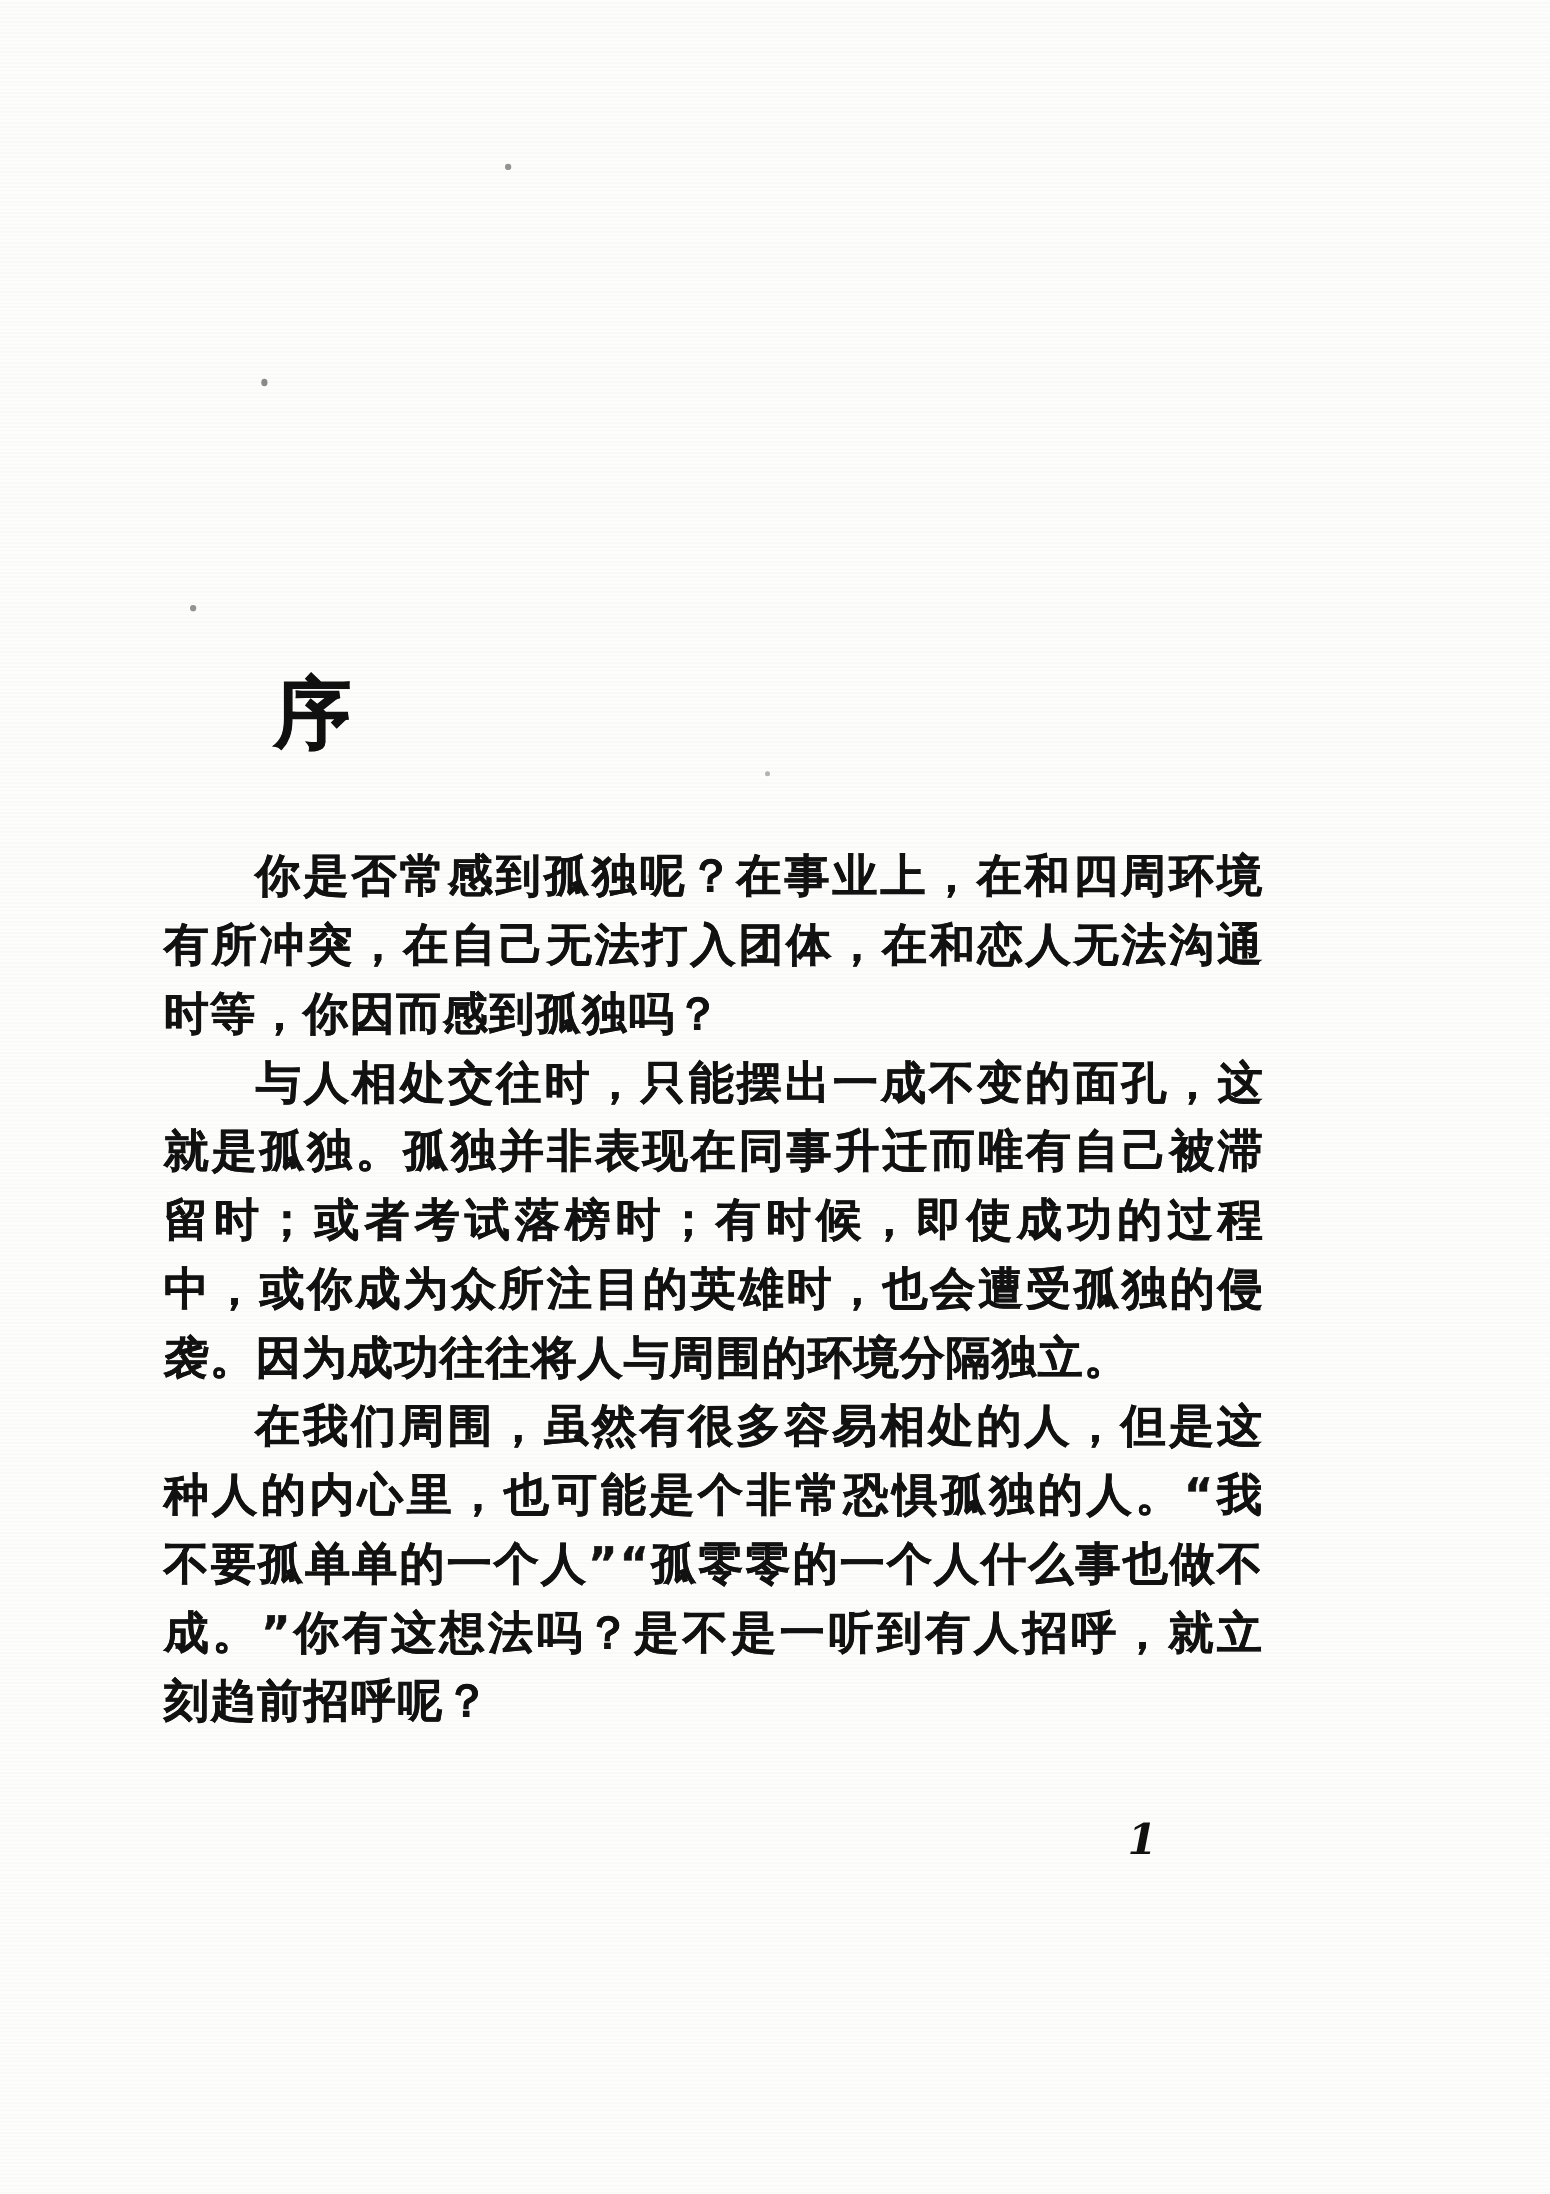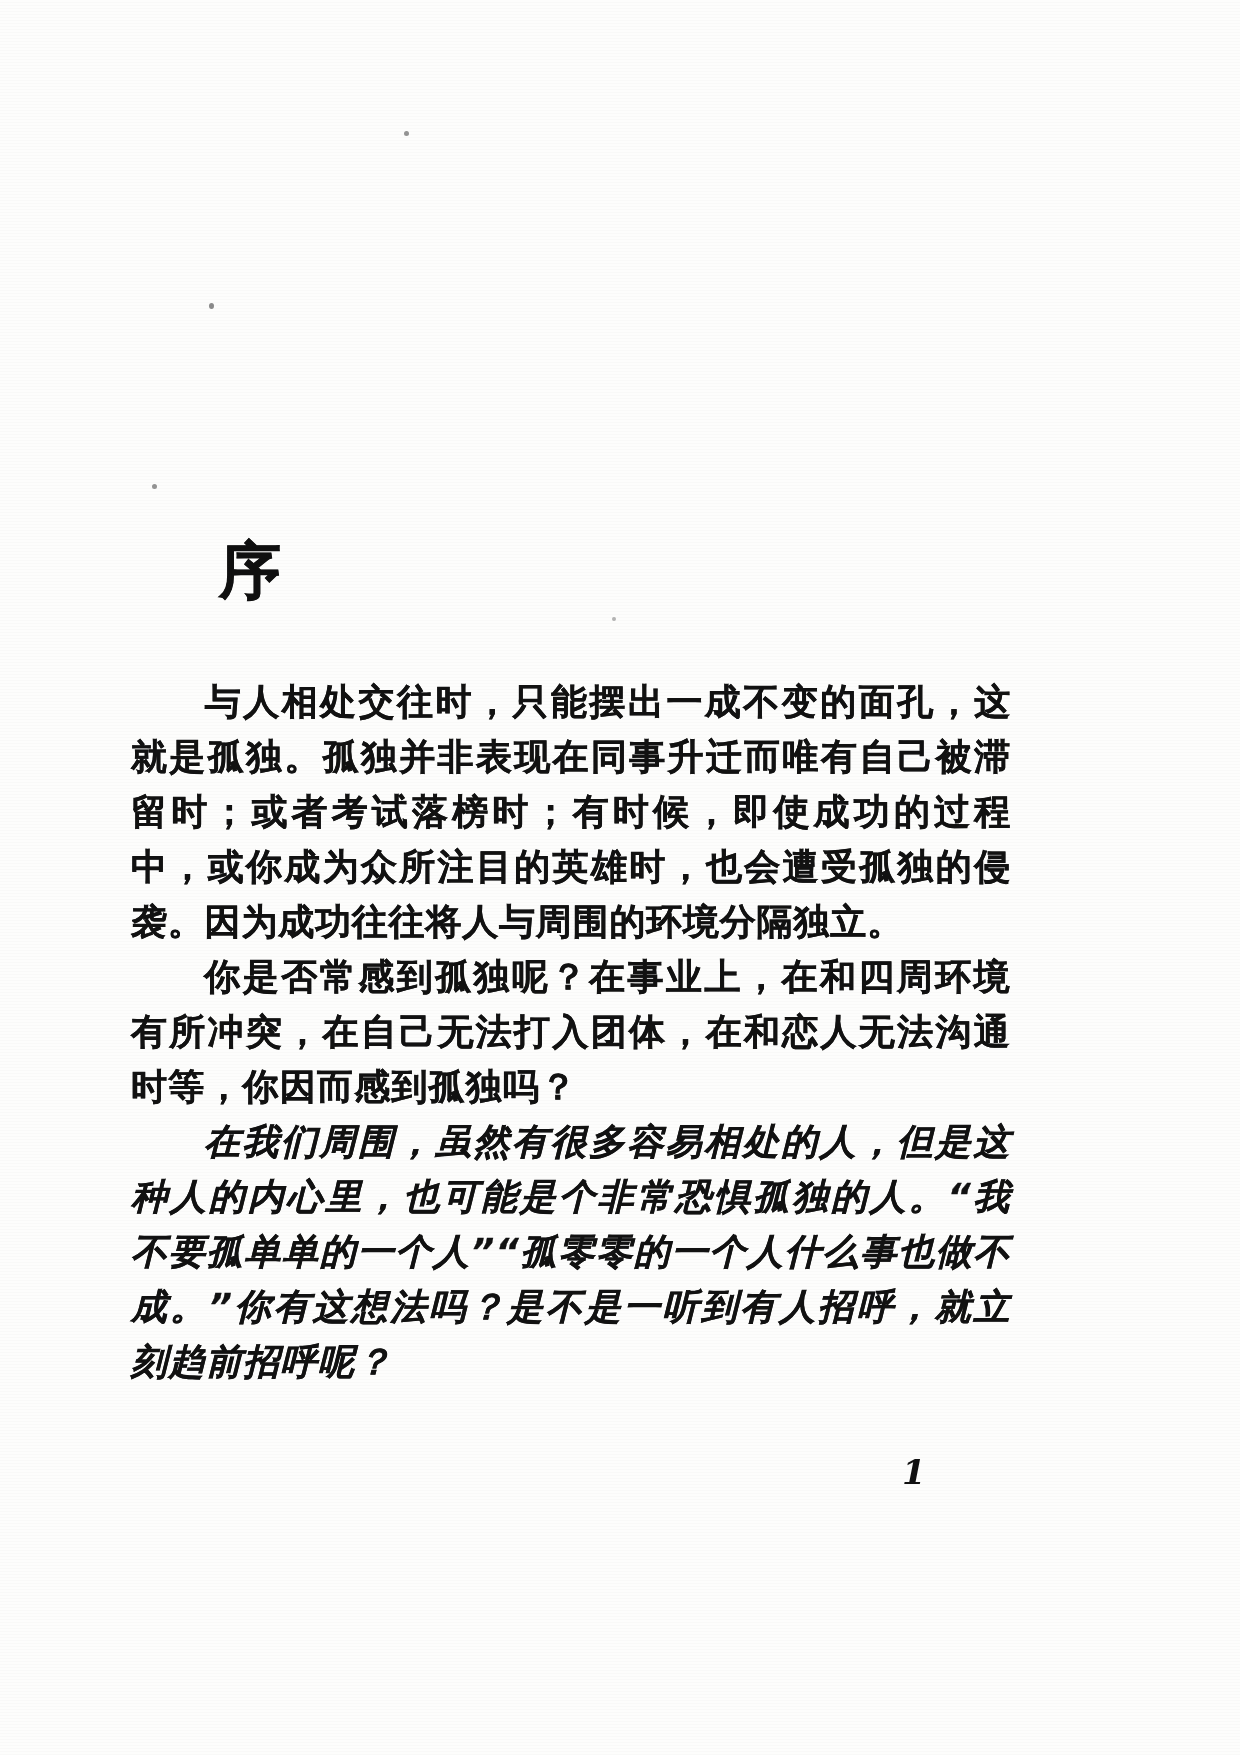--- a/index.html
+++ b/index.html
@@ -66,21 +66,21 @@
     text-justify: inter-character;
     letter-spacing: 0.5px;
     -webkit-text-stroke: 0.35px #121212;
   }
   .para .indent { display: inline-block; width: 72px; }
 
   
   .para.p1 { letter-spacing: 1.2px; }
   .para.p2 { letter-spacing: 0.8px; }
   .para.p3 { letter-spacing: 1.6px; }
-  .para.p4 { letter-spacing: 1.4px; font-style: italic; }
+  .para.p4 { letter-spacing: 1.4px; }
 
   .page-number {
     position: absolute;
     left: 902px;
     top: 1452px;
     font-family: "DejaVu Serif", serif;
     font-weight: bold;
     font-style: italic;
     font-size: 34px;
     color: #111111;
@@ -104,23 +104,23 @@
   <div class="speck s1"></div>
   <div class="speck s2"></div>
   <div class="speck s3"></div>
   <div class="speck s4"></div>
   <div class="speck s5"></div>
 
   <div class="text-block">
 
     <h1 class="chapter-title">序</h1>
 
+    <p class="para p1"><span class="indent"></span><span>你是否常感到孤独呢？在事业上，在和四周环境有所冲突，在自己无法打入团体，在和恋人无法沟通时等，你因而感到孤独吗？</span></p>
+
     <p class="para p2"><span class="indent"></span><span>与人相处交往时，只能摆出一成不变的面孔，这就是孤独。孤独并非表现在同事升迁而唯有自己被滞留时；或者考试落榜时；有时候，即使成功的过程中，或你成为众所注目的英雄时，也会遭受孤独的侵袭。因为成功往往将人与周围的环境分隔独立。</span></p>
-
-    <p class="para p1"><span class="indent"></span><span>你是否常感到孤独呢？在事业上，在和四周环境有所冲突，在自己无法打入团体，在和恋人无法沟通时等，你因而感到孤独吗？</span></p>
 
 
     <p class="para p4"><span class="indent"></span><span>在我们周围，虽然有很多容易相处的人，但是这种人的内心里，也可能是个非常恐惧孤独的人。“我不要孤单单的一个人”“孤零零的一个人什么事也做不成。”你有这想法吗？是不是一听到有人招呼，就立刻趋前招呼呢？</span></p>
 
   </div>
 
   <div class="page-number">1</div>
 
   <div class="grain"></div>
 </div>

